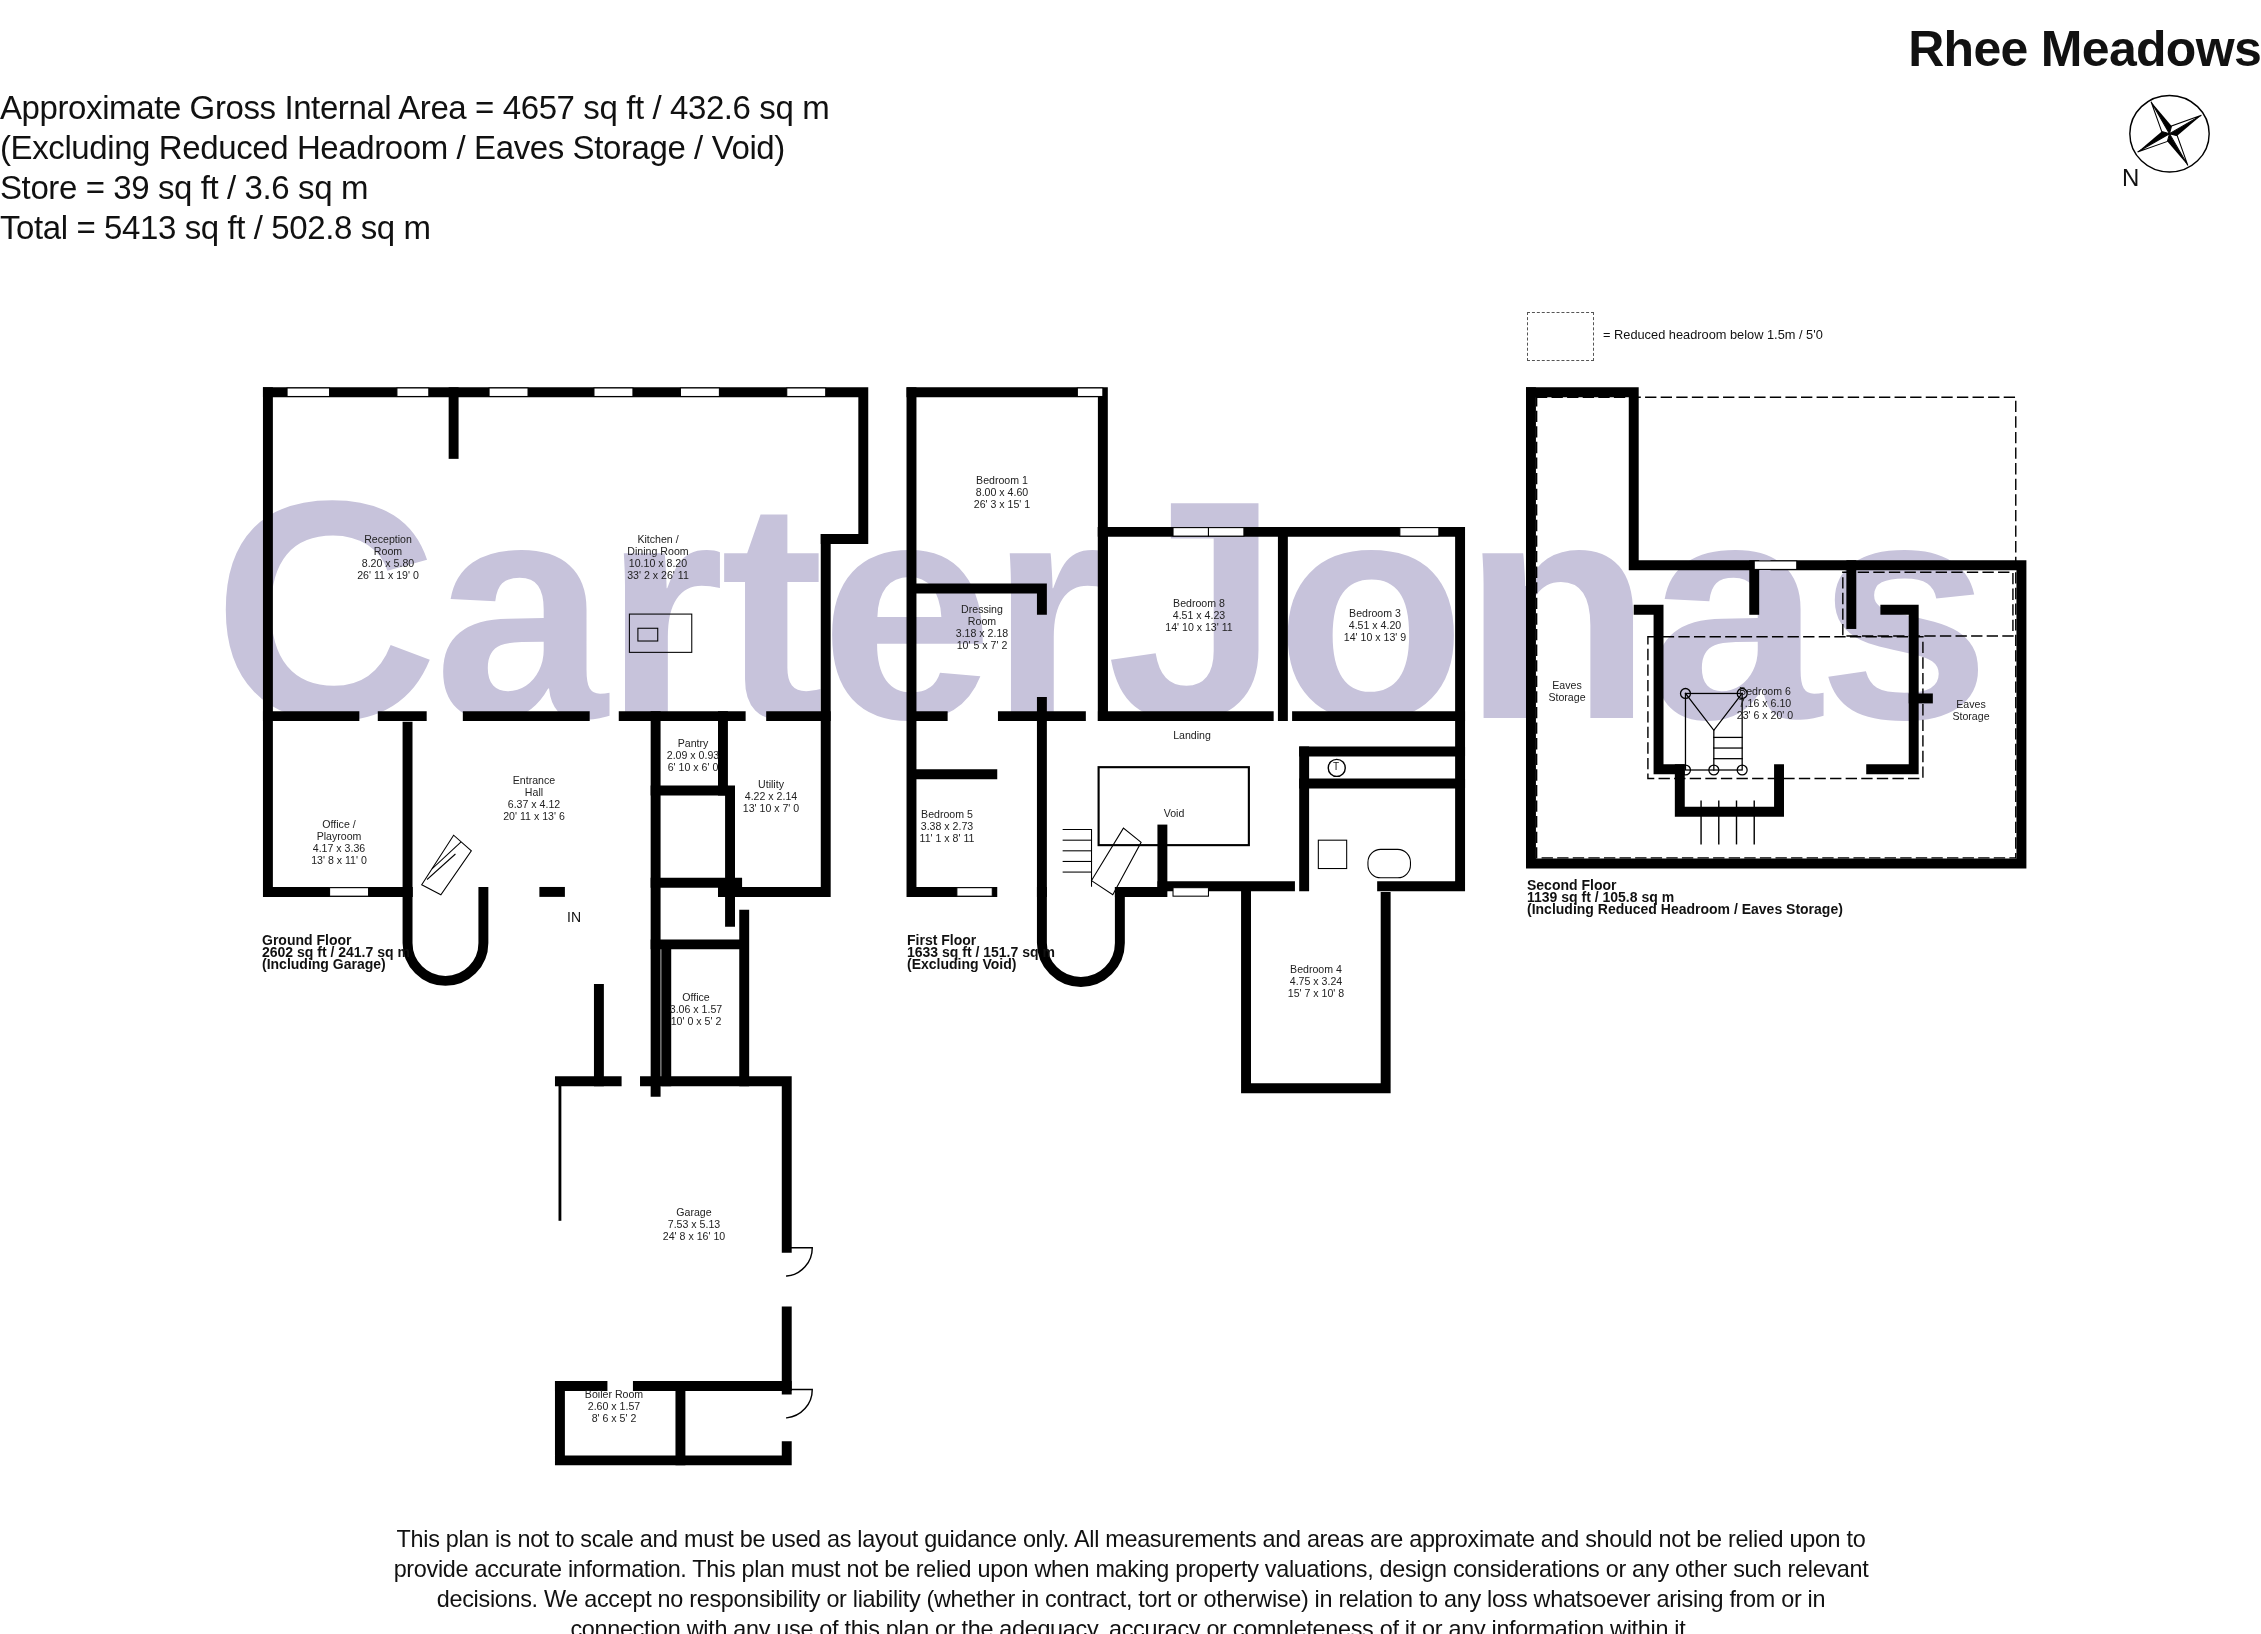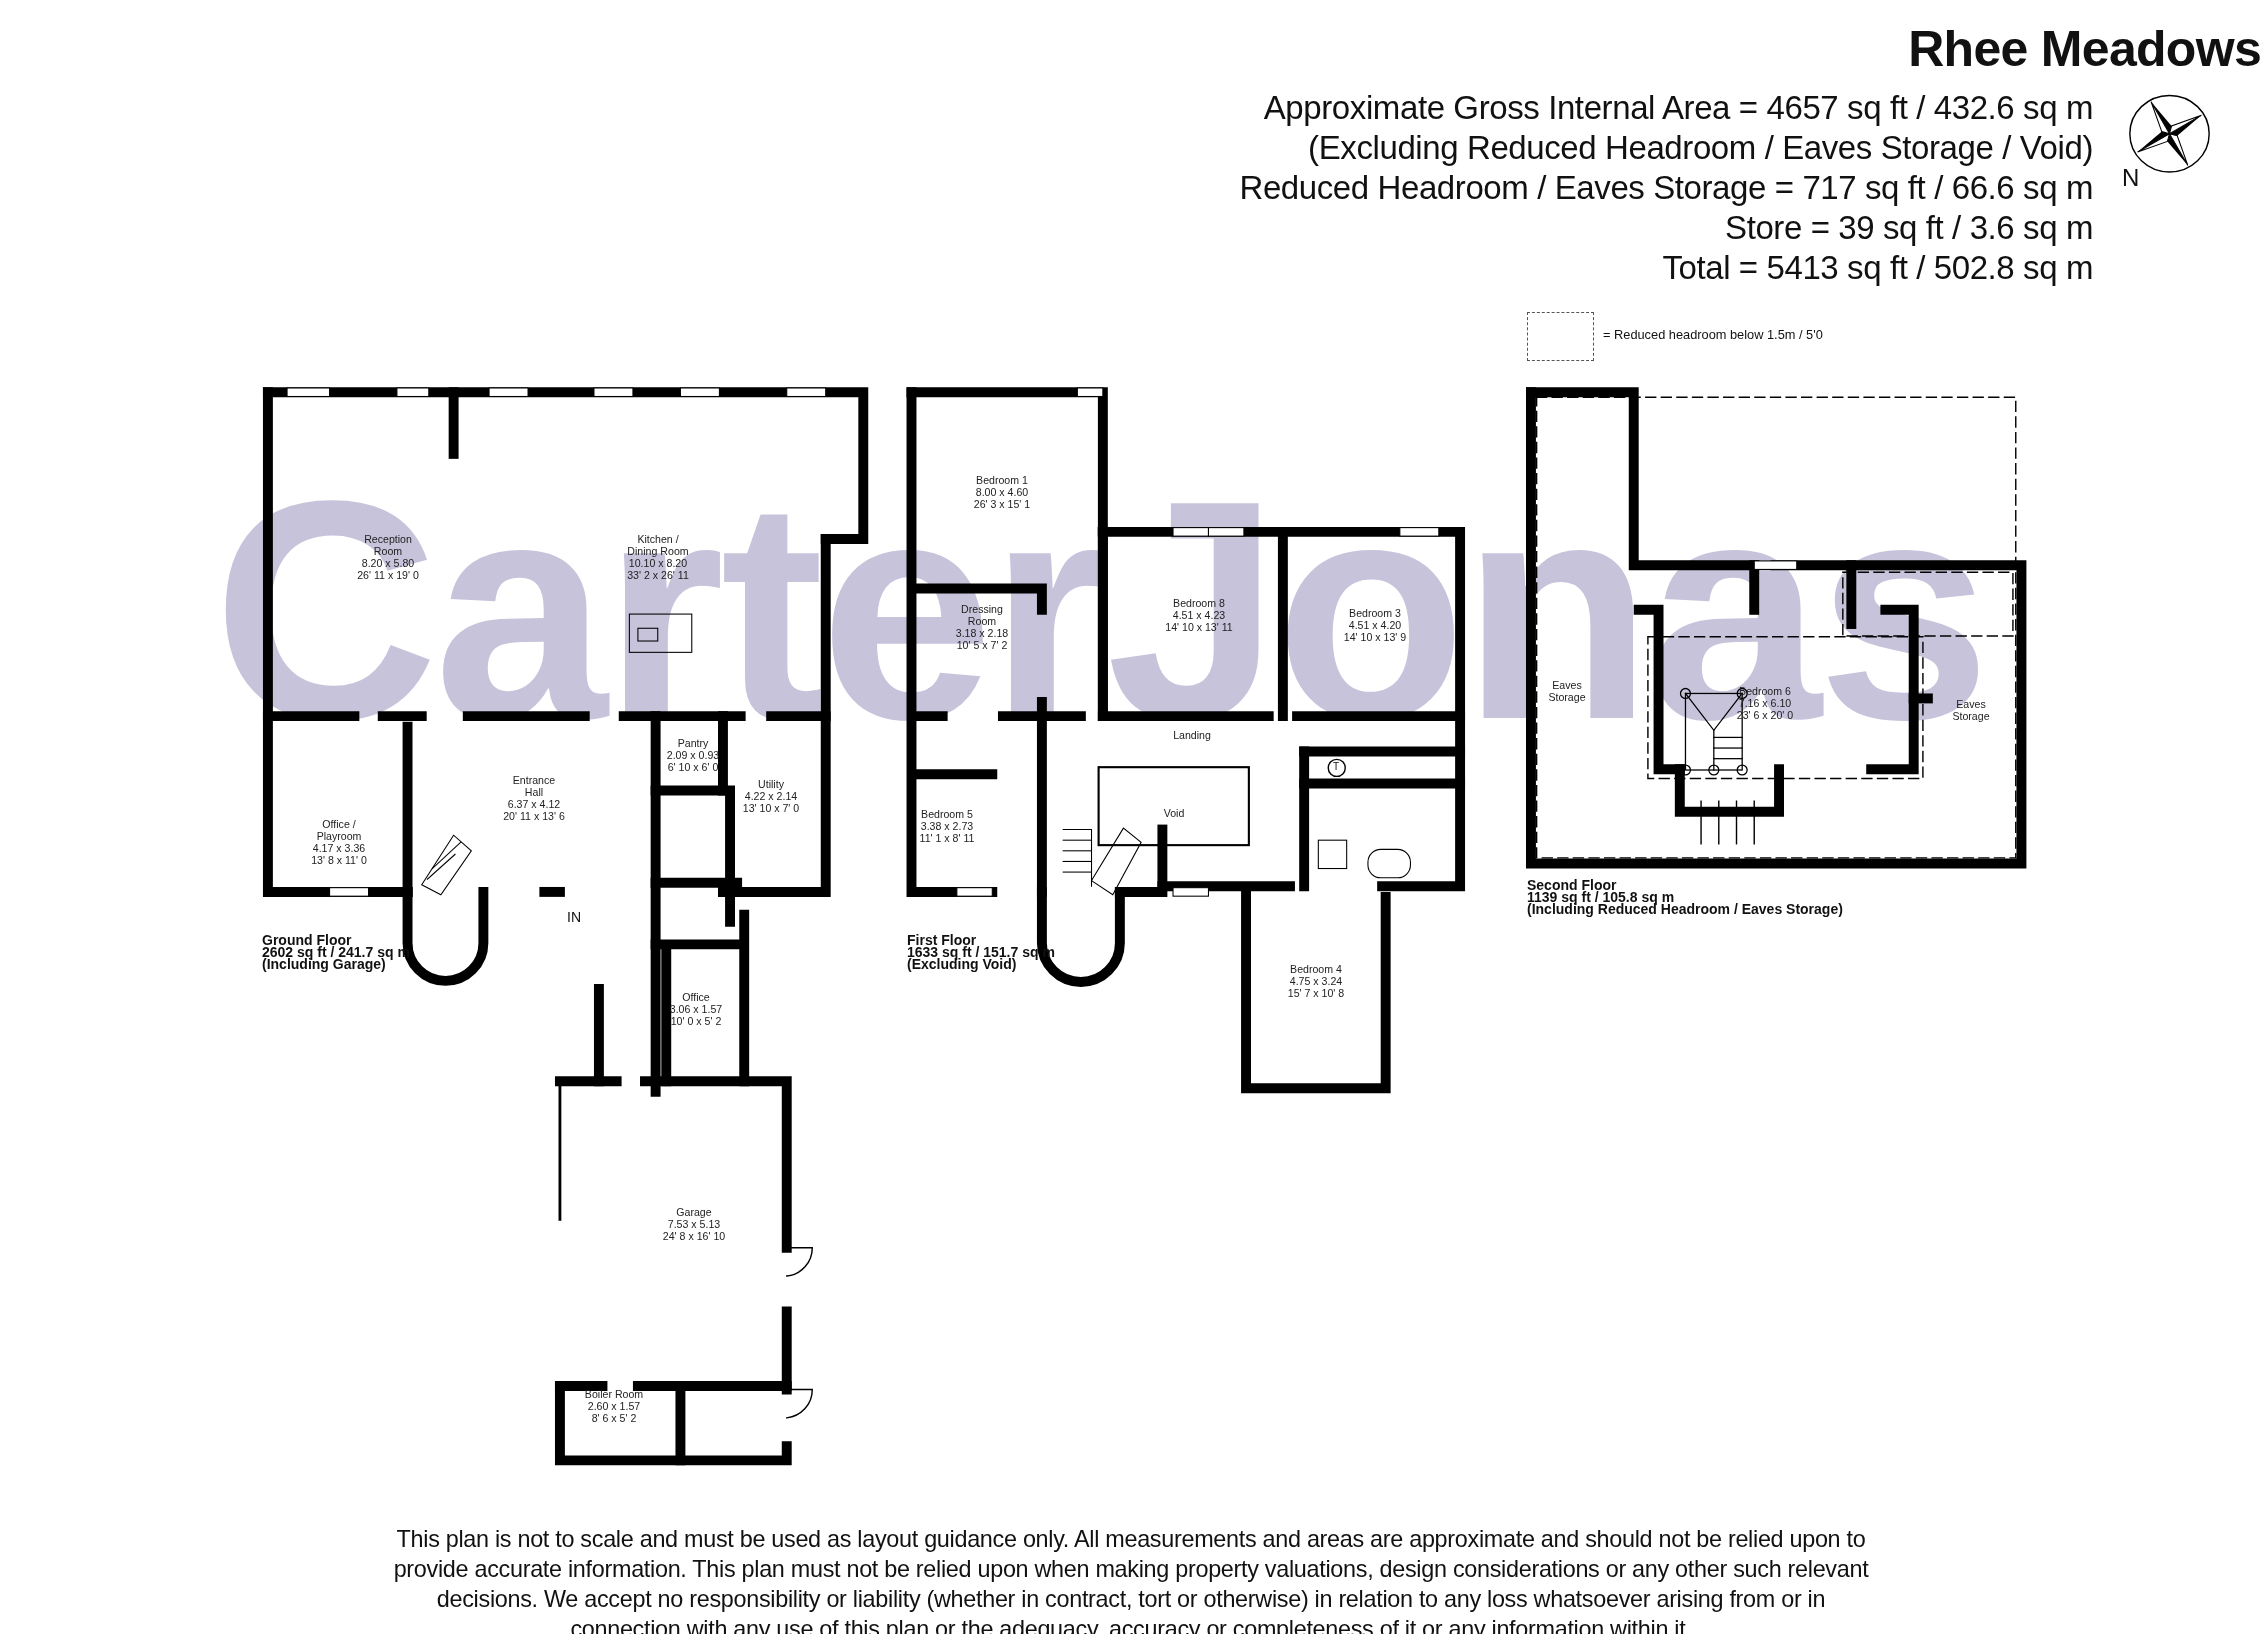--- a/index.html
+++ b/index.html
@@ -1,38 +1,37 @@
 <!DOCTYPE html>
 <html style="font-size:11.3px"><head>
 <meta charset="utf-8">
 <style>
   html, body { margin:0; padding:0; background:#ffffff; }
   body { width:2261px; height:1635px; position:relative; overflow:hidden;
          font-family:"Liberation Sans", "DejaVu Sans", sans-serif; color:#111; }
   .abs { position:absolute; }
   .title { left:0; width:2261px; top:20px; text-align:right; font-size:50px; font-weight:bold; letter-spacing:-0.7px; }
-  .area-lines { left:0; width:2093px; top:88px; text-align:right; font-size:33px; line-height:40px; letter-spacing:-0.4px; }
+  .area-lines { left:0; width:2093px; top:88px; text-align:left; font-size:33px; line-height:40px; letter-spacing:-0.4px; }
   .watermark { left:213px; top:454px; font-size:312px; font-weight:bold; color:#c7c3db; letter-spacing:-4.3px; white-space:nowrap; line-height:1; }
   .plan { left:0; top:0; width:2261px; height:1635px; }
   .room { position:absolute; text-align:center; font-size:10.6px; line-height:12px; color:#222; transform:translateX(-50%); white-space:nowrap; }
   .floor-label { position:absolute; font-size:14px; line-height:12px; font-weight:bold; }
   .legend-box { left:1527px; top:312px; width:65px; height:47px; border:1.4px dashed #555; }
   .legend-text { left:1603px; top:327px; font-size:12.8px; }
   .compass { left:2127px; top:94px; width:85px; height:85px; }
   .compass-n { left:2122px; top:164px; font-size:24px; }
   .disclaimer { left:298px; width:1666px; top:1524px; text-align:center; font-size:23.4px; line-height:30px; letter-spacing:-0.3px; }
 </style>
 </head>
 <body>
 
 <div class="abs title">Rhee Meadows</div>
 <div class="abs area-lines">
   <div>Approximate Gross Internal Area = 4657 sq ft / 432.6 sq m</div>
   <div>(Excluding Reduced Headroom / Eaves Storage / Void)</div>
-  <div>Reduced Headroom / Eaves Storage = 717 sq ft / 66.6 sq m</div>
   <div>Store = 39 sq ft / 3.6 sq m</div>
   <div>Total = 5413 sq ft / 502.8 sq m</div>
 </div>
 
 <svg class="abs compass" viewBox="0 0 120 120">
   <ellipse cx="60" cy="56" rx="56" ry="54" fill="none" stroke="#000" stroke-width="2"></ellipse>
   <g transform="rotate(-30 60 56)">
     <polygon points="60,4 68,48 60,56" fill="#000"></polygon>
     <polygon points="60,4 52,48 60,56" fill="#fff" stroke="#000" stroke-width="1.5"></polygon>
     <polygon points="60,108 52,64 60,56" fill="#000"></polygon>

